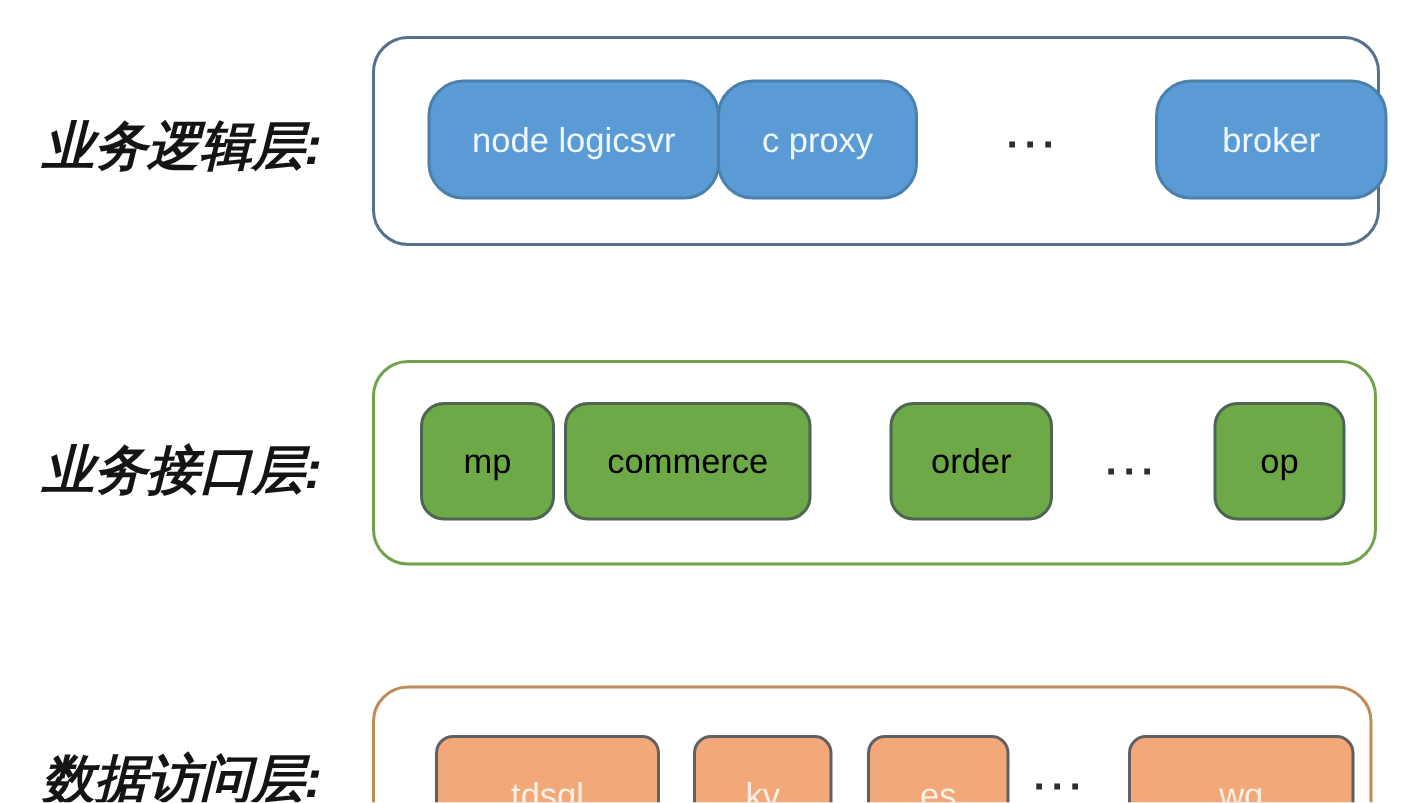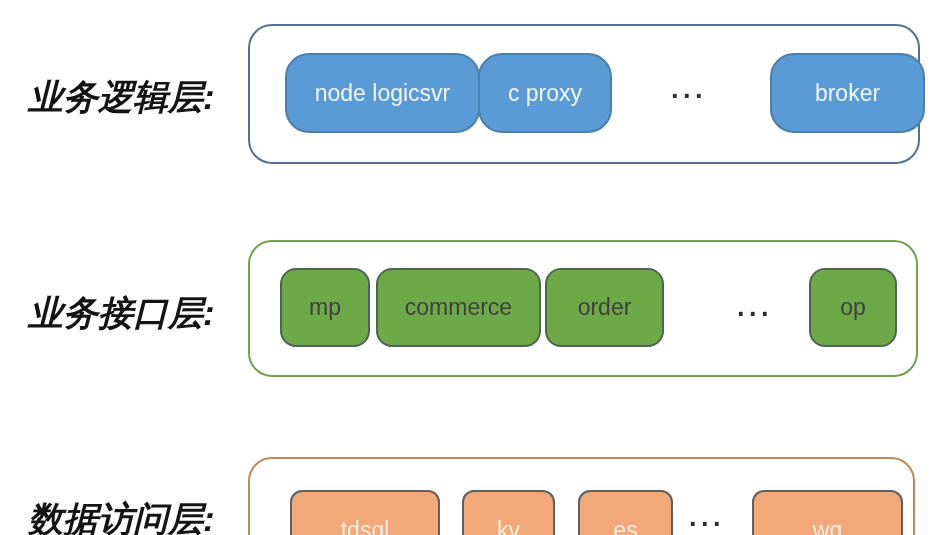--- a/index.html
+++ b/index.html
@@ -46,34 +46,34 @@
     position: absolute;
     display: flex;
     align-items: center;
     justify-content: center;
     border: 2px solid;
     font-size: 23px;
     font-weight: 400;
     white-space: nowrap;
   }
   .box-blue   { background: #5B9BD5; border-color: #4B80AC; color: #EFF6FC; border-radius: 24px; }
-  .box-green  { background: #6DAA47; border-color: #4D6551; color: #404040; border-radius: 16px; }
+  .box-green  { background: #6DAA47; border-color: #4D6551; color: #000000; border-radius: 16px; }
   .box-orange { background: #F2A878; border-color: #606060; color: #FCF0E4; border-radius: 12px; }
 
   
   .r1 { top: 53px; height: 80px; }
   .b-nodelogicsvr { left: 285px; width: 195px; }
   .b-cproxy       { left: 478px; width: 134px; }
   .b-broker       { left: 742px; width: 155px; margin-left: 28px; }
 
   
   .r2 { top: 268px; height: 79px; }
   .b-mp       { left: 280px; width: 90px;  }
   .b-commerce { left: 376px; width: 165px; }
-  .b-order    { left: 545px; width: 119px; text-align: center; }
+  .b-order    { left: 593px; width: 109px; text-align: center; }
   .b-op       { left: 809px; width: 88px;  }
 
   
   .r3 { top: 490px; height: 80px; }
   .b-tdsql { left: 290px; width: 150px; }
   .b-kv    { left: 462px; width: 93px;  }
   .b-es    { left: 578px; width: 95px;  }
   .b-wq    { left: 752px; width: 151px; }
 
   

